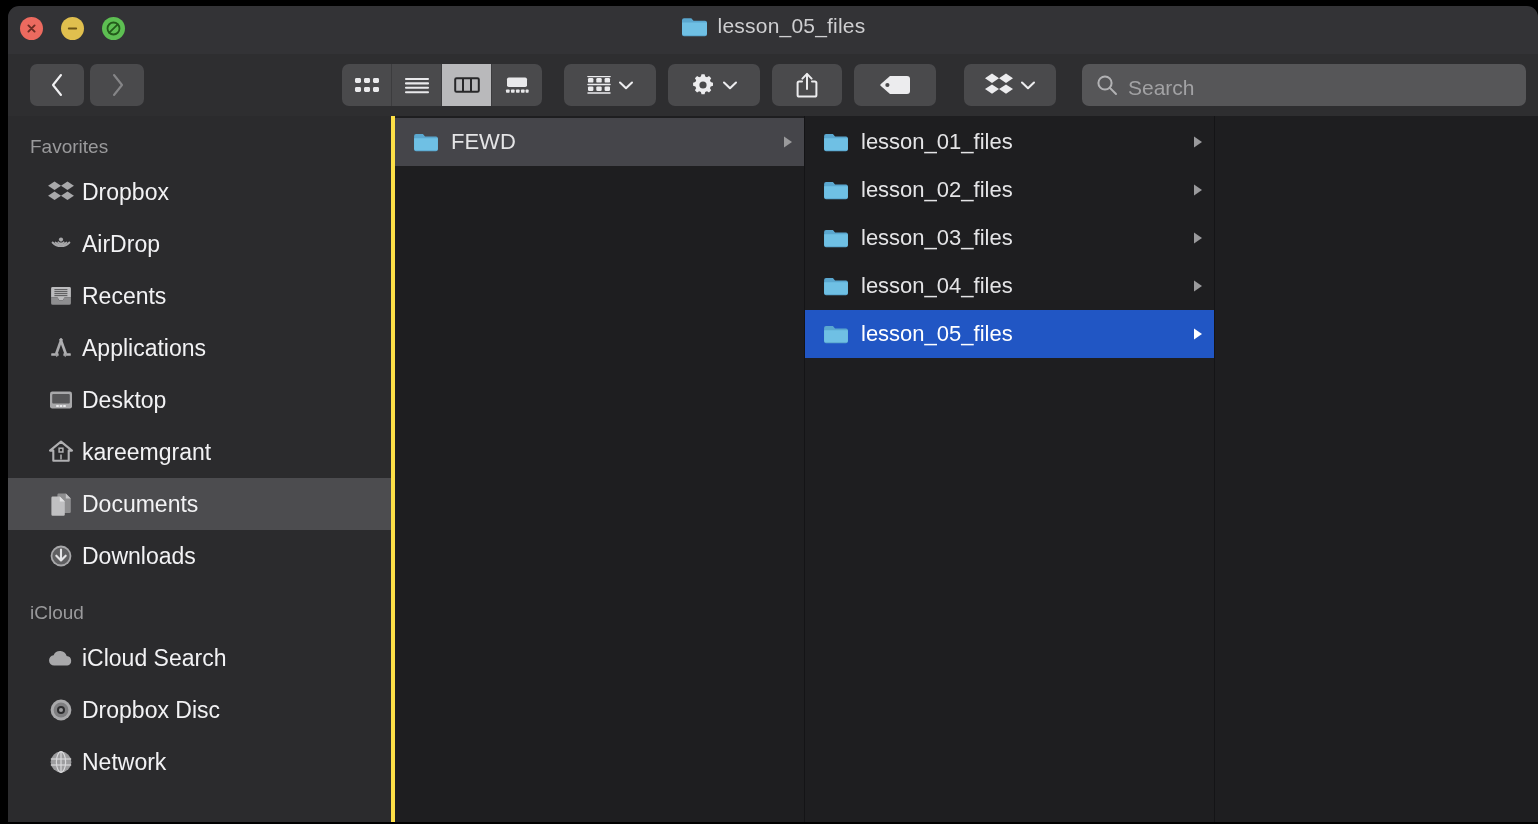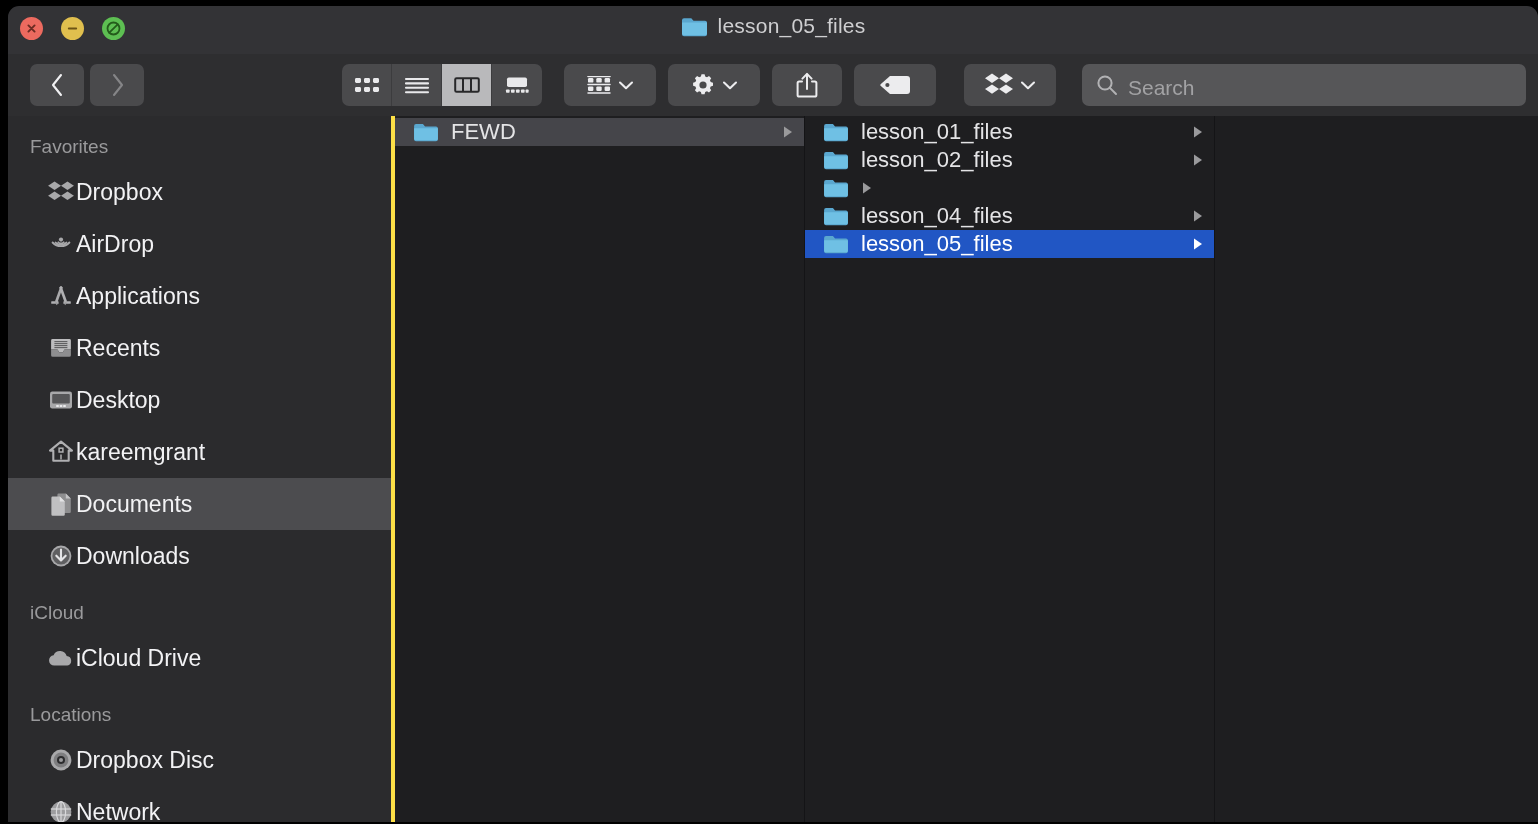--- a/index.html
+++ b/index.html
@@ -145,21 +145,21 @@
   .side-head {
     font-size: 19px;
     color: #9a9a9c;
     padding: 8px 0 8px 22px;
     font-weight: 400;
   }
   .side-item {
     height: 52px;
     display: flex;
     align-items: center;
-    gap: 0;
+    gap: 6px;
     padding-left: 38px;
     color: #f2f2f4;
     font-size: 23px;
   }
   .side-item.selected { background: #4c4c4f; align-items: center; }
   .side-icon {
     width: 30px; height: 30px;
     display: flex; align-items: center; justify-content: center;
     flex: 0 0 30px;
   }
@@ -170,21 +170,21 @@
     background: #1e1e20;
     border-right: 1px solid #141416;
     overflow: hidden;
     padding-top: 2px;
   }
   .col-1 { width: 410px; flex: 0 0 410px; }
   .col-2 { width: 410px; flex: 0 0 410px; }
   .col-3 { flex: 1 1 auto; border-right: none; }
 
   .row {
-    height: 28px;
+    height: 48px;
     display: flex;
     align-items: center;
     gap: 12px;
     padding: 0 10px 0 18px;
     color: #e4e4e6;
     font-size: 22px;
     white-space: nowrap;
   }
   .row .name { flex: 1; overflow: hidden; text-overflow: ellipsis; }
   .row.sel-inactive { background: #45454a; }
@@ -396,51 +396,51 @@
             <circle cx="14" cy="9.6" r="2.1" fill="#a8a8aa"></circle>
             <path d="M14 11.5 L14 22 M9.6 17.6 L14 22 L18.4 17.6" fill="none" stroke="#a8a8aa" stroke-width="1.9" stroke-linecap="round" stroke-linejoin="round" opacity="0"></path>
           </svg>
         </span>
         <span>AirDrop</span>
       </div>
 
       <div class="side-item">
         <span class="side-icon">
           <svg width="28" height="28" viewBox="0 0 28 28">
+            <path d="M5.5 5 h17 a1.4 1.4 0 0 1 1.4 1.4 v9.2 h-6.4 l-1.7 2.6 h-3.6 l-1.7-2.6 H4.1 V6.4 A1.4 1.4 0 0 1 5.5 5z" fill="#bcbcbe"></path>
+            <path d="M4.1 15.6 h6.4 l1.7 2.6 h3.6 l1.7-2.6 h6.4 v5.6 a1.6 1.6 0 0 1-1.6 1.6 H5.7 a1.6 1.6 0 0 1-1.6-1.6z" fill="#8e8e90"></path>
+            <g stroke="#5c5c5e" stroke-width="1.1">
+              <path d="M7.4 7.6 h13"></path>
+                <path d="M7.4 9.6 h13"></path>
+                <path d="M7.4 11.6 h13"></path>
+                <path d="M7.4 13.6 h13"></path>
+            </g>
+          </svg>
+        </span>
+        <span>Recents</span>
+      </div>
+
+      <div class="side-item">
+        <span class="side-icon">
+          <svg width="28" height="28" viewBox="0 0 28 28">
             <g fill="#b0b0b2">
               <path d="M12.1 5.2 l2.4-1.1 5.6 15.5 -2.6 .6z"></path>
               <path d="M15.9 5.2 l-2.4-1.1 -5.6 15.5 2.6 .6z" opacity="0.95"></path>
               <rect x="4.2" y="19.2" width="7.4" height="2.6" rx="0.6"></rect>
               <rect x="16.4" y="19.2" width="7.4" height="2.6" rx="0.6"></rect>
             </g>
             <path d="M8.1 19.6 l1.4 3.6 2.0-2.0z" fill="#9a9a9c"></path>
             <path d="M19.9 19.6 l-1.4 3.6 -2.0-2.0z" fill="#9a9a9c"></path>
           </svg>
         </span>
         <span>Applications</span>
       </div>
 
       <div class="side-item">
         <span class="side-icon">
-          <svg width="28" height="28" viewBox="0 0 28 28">
-            <path d="M5.5 5 h17 a1.4 1.4 0 0 1 1.4 1.4 v9.2 h-6.4 l-1.7 2.6 h-3.6 l-1.7-2.6 H4.1 V6.4 A1.4 1.4 0 0 1 5.5 5z" fill="#bcbcbe"></path>
-            <path d="M4.1 15.6 h6.4 l1.7 2.6 h3.6 l1.7-2.6 h6.4 v5.6 a1.6 1.6 0 0 1-1.6 1.6 H5.7 a1.6 1.6 0 0 1-1.6-1.6z" fill="#8e8e90"></path>
-            <g stroke="#5c5c5e" stroke-width="1.1">
-              <path d="M7.4 7.6 h13"></path>
-                <path d="M7.4 9.6 h13"></path>
-                <path d="M7.4 11.6 h13"></path>
-                <path d="M7.4 13.6 h13"></path>
-            </g>
-          </svg>
-        </span>
-        <span>Recents</span>
-      </div>
-
-      <div class="side-item">
-        <span class="side-icon">
           <svg width="28" height="26" viewBox="0 0 28 26">
             <rect x="3" y="4.6" width="22" height="16.8" rx="2.2" fill="#a8a8aa"></rect>
             <rect x="5.2" y="6.9" width="17.6" height="9.5" rx="1" fill="#565658"></rect>
             <g fill="#eaeaec">
               <rect x="9.2" y="18" width="2.6" height="2.0" rx="0.5"></rect>
               <rect x="12.7" y="18" width="2.6" height="2.0" rx="0.5"></rect>
               <rect x="16.2" y="18" width="2.6" height="2.0" rx="0.5"></rect>
             </g>
           </svg>
         </span>
@@ -482,24 +482,23 @@
       </div>
 
       <div class="side-head" style="padding-top:20px">iCloud</div>
 
       <div class="side-item">
         <span class="side-icon">
           <svg width="30" height="22" viewBox="0 0 30 22">
             <path d="M8.2 18.6 a5.2 5.2 0 0 1-.6-10.36 A7.0 7.0 0 0 1 20.7 9.1 a4.8 4.8 0 0 1 .6 9.5 z" fill="#a8a8aa"></path>
           </svg>
         </span>
-        <span>iCloud Drive</span>
-      </div>
-
-      <div class="side-head" style="padding-top:20px">Locations</div>
+        <span>iCloud Search</span>
+      </div>
+
 
       <div class="side-item">
         <span class="side-icon">
           <svg width="28" height="28" viewBox="0 0 28 28">
             <circle cx="14" cy="14" r="10.4" fill="#a8a8aa"></circle>
             <circle cx="14" cy="14" r="7.4" fill="#7e7e80"></circle>
             <circle cx="14" cy="14" r="4.0" fill="#2b2b2d"></circle>
             <circle cx="14" cy="14" r="2.0" fill="#9a9a9c"></circle>
           </svg>
         </span>
@@ -556,20 +555,21 @@
           <span class="name">lesson_02_files</span>
           <svg class="tri" width="12" height="14" viewBox="0 0 12 14">
             <path d="M2 1.5 L10 7 L2 12.5 z" fill="#9a9a9c"></path>
           </svg>
         </div>
         <div class="row">
           <svg width="26" height="20" viewBox="0 0 27 21">
             <path d="M1 4.2a2 2 0 0 1 2-2h7.3l2.2 2.6H24a2 2 0 0 1 2 2v11.4a2 2 0 0 1-2 2H3a2 2 0 0 1-2-2z" fill="#5aa7cf"></path>
             <path d="M1 6.6h25v10.6a2 2 0 0 1-2 2H3a2 2 0 0 1-2-2z" fill="#6fc0e4"></path>
           </svg>
+          <span class="name">lesson_03_files</span>
           <svg class="tri" width="12" height="14" viewBox="0 0 12 14">
             <path d="M2 1.5 L10 7 L2 12.5 z" fill="#9a9a9c"></path>
           </svg>
         </div>
         <div class="row">
           <svg width="26" height="20" viewBox="0 0 27 21">
             <path d="M1 4.2a2 2 0 0 1 2-2h7.3l2.2 2.6H24a2 2 0 0 1 2 2v11.4a2 2 0 0 1-2 2H3a2 2 0 0 1-2-2z" fill="#5aa7cf"></path>
             <path d="M1 6.6h25v10.6a2 2 0 0 1-2 2H3a2 2 0 0 1-2-2z" fill="#6fc0e4"></path>
           </svg>
           <span class="name">lesson_04_files</span>

